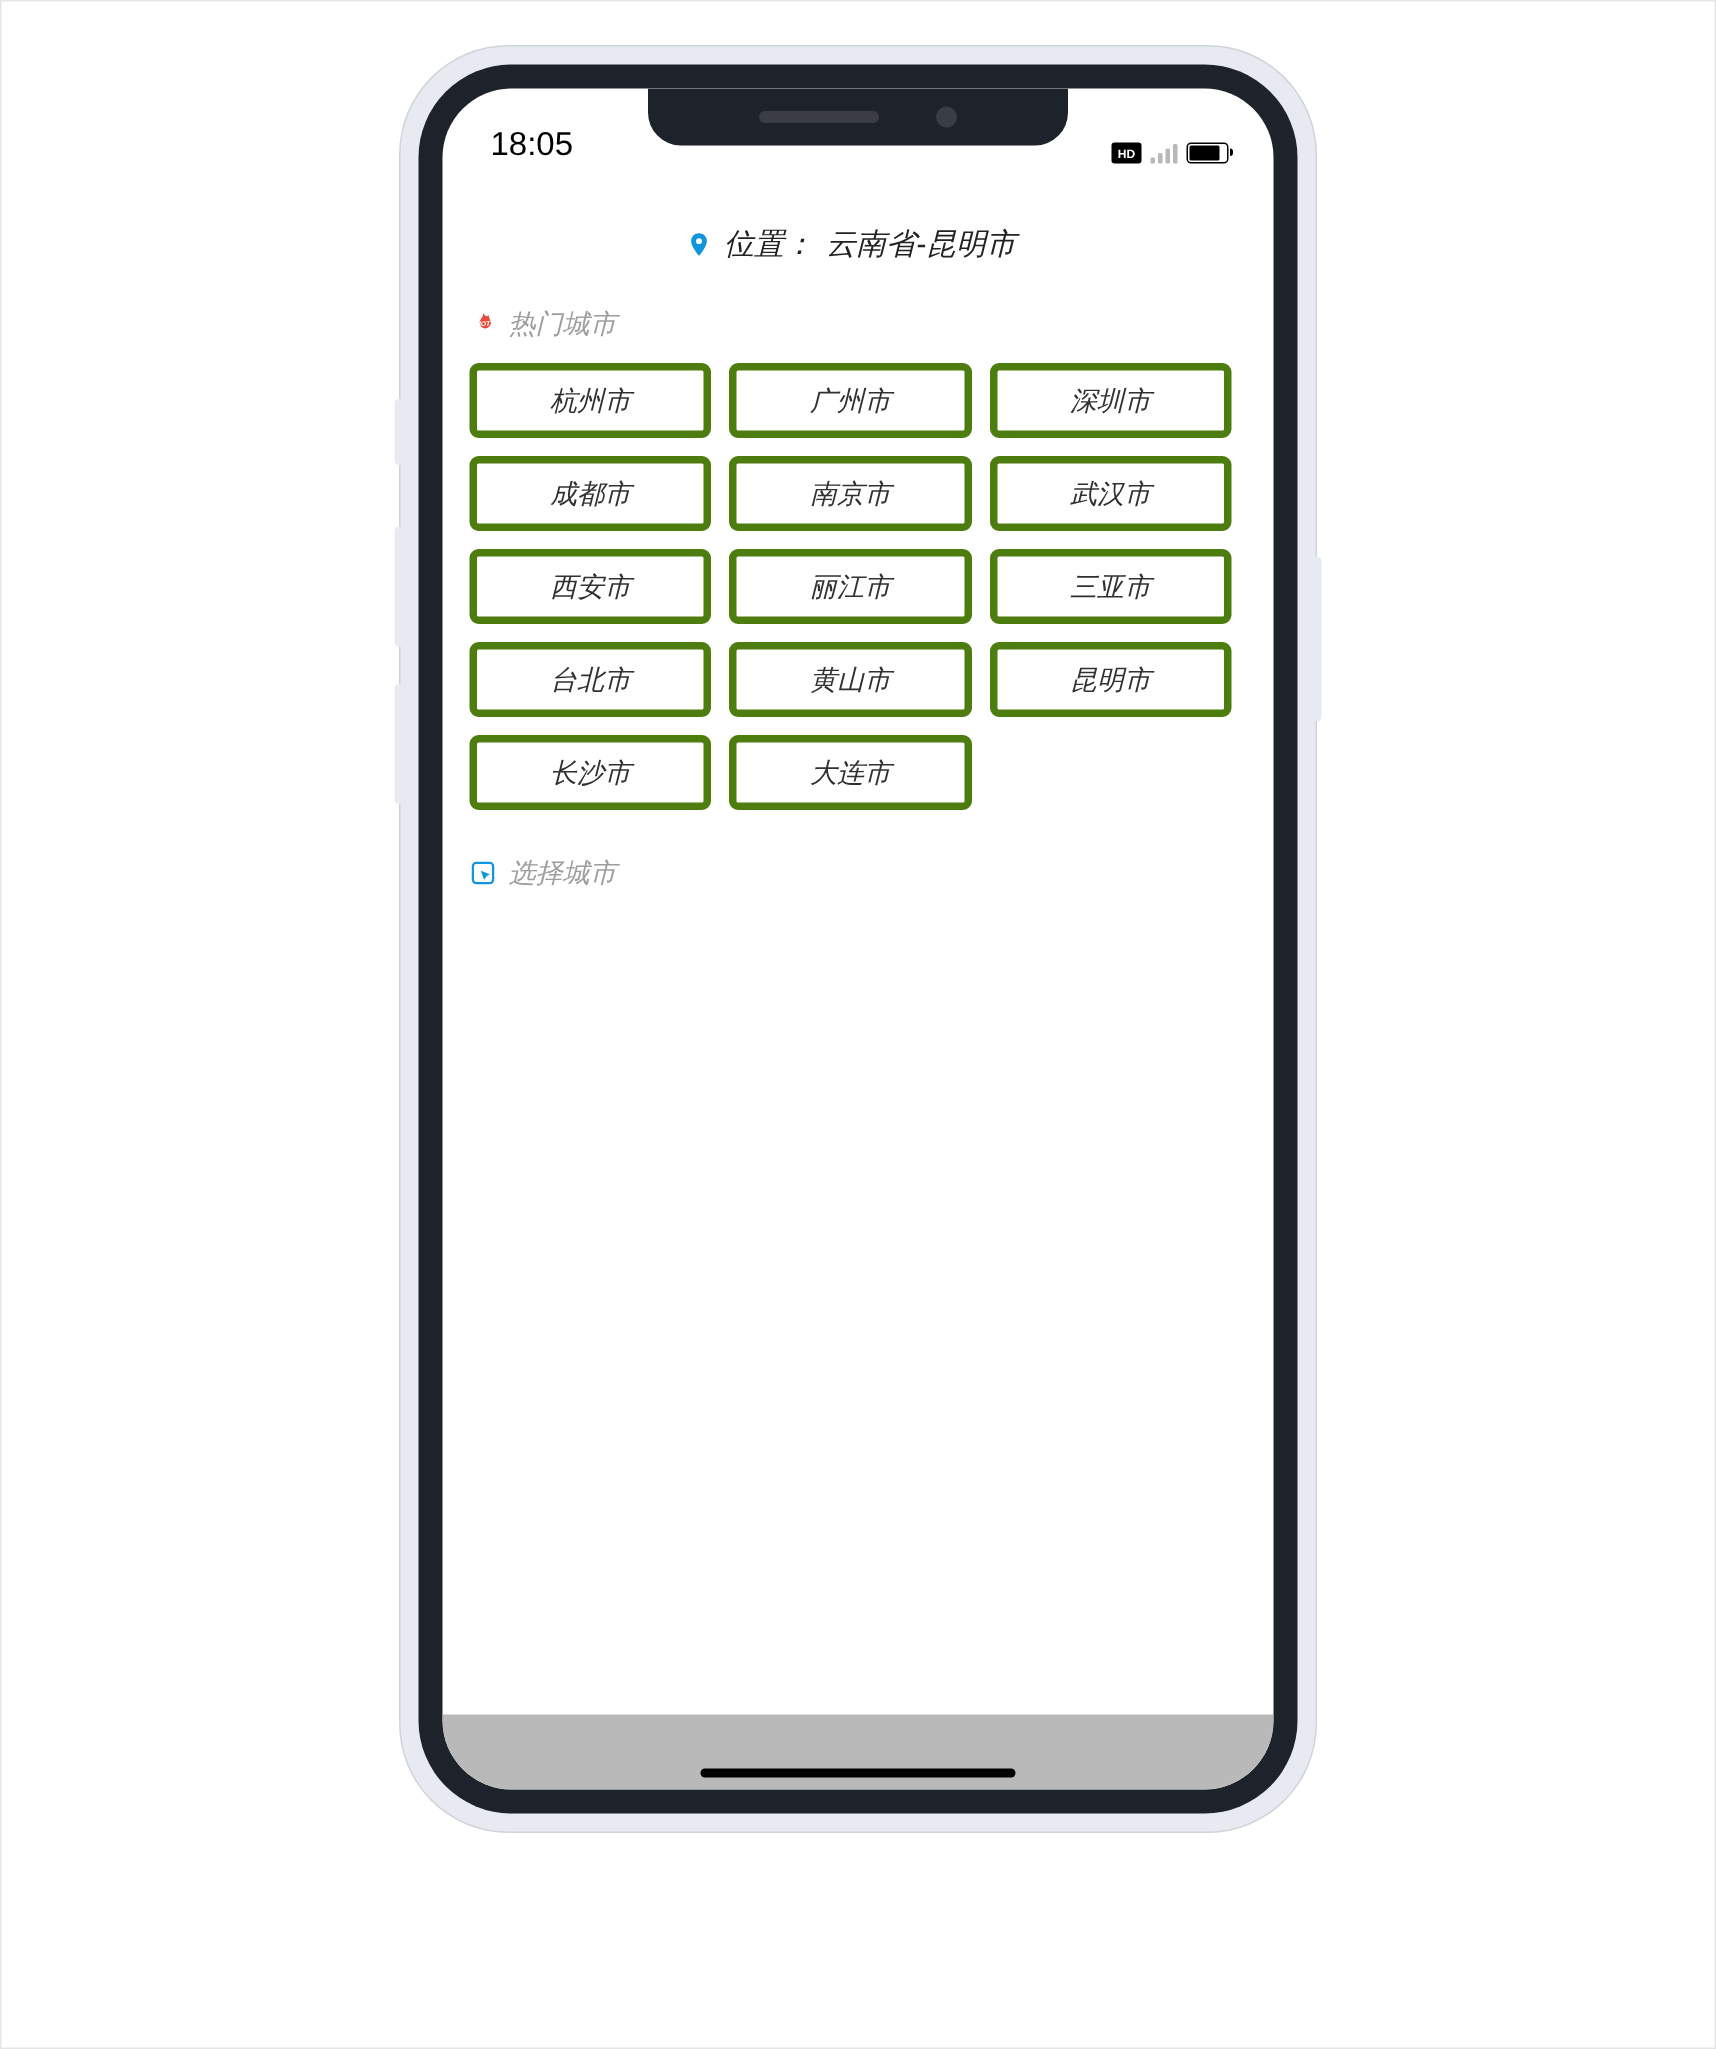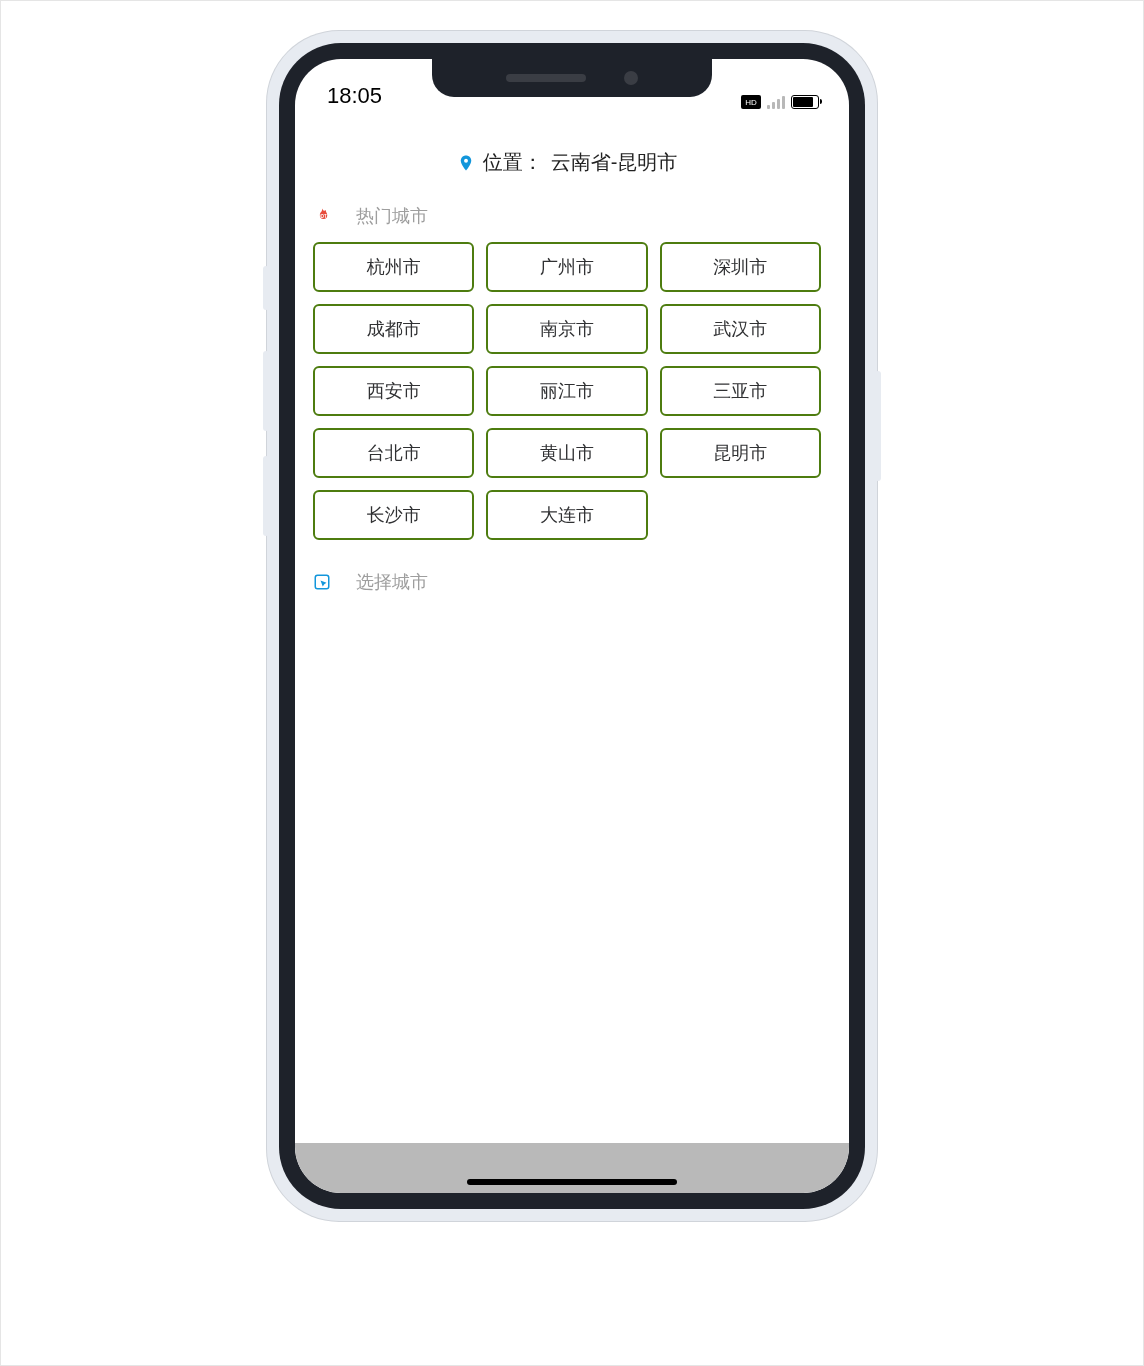--- a/index.html
+++ b/index.html
@@ -91,21 +91,21 @@
       position:relative;
       flex-shrink:0;
     }
     .status-icons { display:flex; align-items:center; gap:6px; }
     .hd-badge {
       width:20px; height:14px;
       background:#000;
       border-radius:2px;
       color:#fff;
       font-size:8px;
-      font-weight:400;
+      font-weight:700;
       display:flex;
       align-items:center;
       justify-content:center;
       letter-spacing:0;
     }
     .sig { display:flex; align-items:flex-end; gap:2px; height:14px;}
     .sig span { width:3px; background:#b8b8b8; border-radius:1px;}
     .sig span:nth-child(1){height:4px;}
     .sig span:nth-child(2){height:7px;}
     .sig span:nth-child(3){height:10px;}
@@ -128,51 +128,52 @@
       position:absolute;
       left:1px; top:1px; bottom:1px;
       width:20px;
       background:#000;
       border-radius:1px;
     }
     .content {
       flex:1;
       overflow-y:auto;
       padding:40px 24px 0 14px;
+      font-style:italic;
     }
     .location-row{
       display:flex;
       align-items:center;
       justify-content:center;
       gap:8px;
       font-size:20px;
       color:#222;
       margin-bottom:28px;
     }
     .loc-icon svg{width:18px;height:22px;display:block;}
     .section-head{
       display:flex;
       align-items:center;
-      gap:25px;
+      gap:8px;
       font-size:18px;
       color:#9e9e9e;
       margin:0 4px 14px 4px;
     }
     .hot-icon svg{width:18px;height:18px;display:block;}
     .select-icon svg{width:18px;height:18px;display:block;}
     .grid{
       display:grid;
       grid-template-columns:repeat(3, 1fr);
       gap:12px 12px;
       padding:0 4px;
       margin-bottom:30px;
     }
     .city{
       height:50px;
-      border:2px solid #4d7c0f;
+      border:5px solid #4d7c0f;
       border-radius:6px;
       background:#fff;
       display:flex;
       align-items:center;
       justify-content:center;
       font-size:18px;
       color:#303133;
       cursor:pointer;
     }
     .home-ind{

